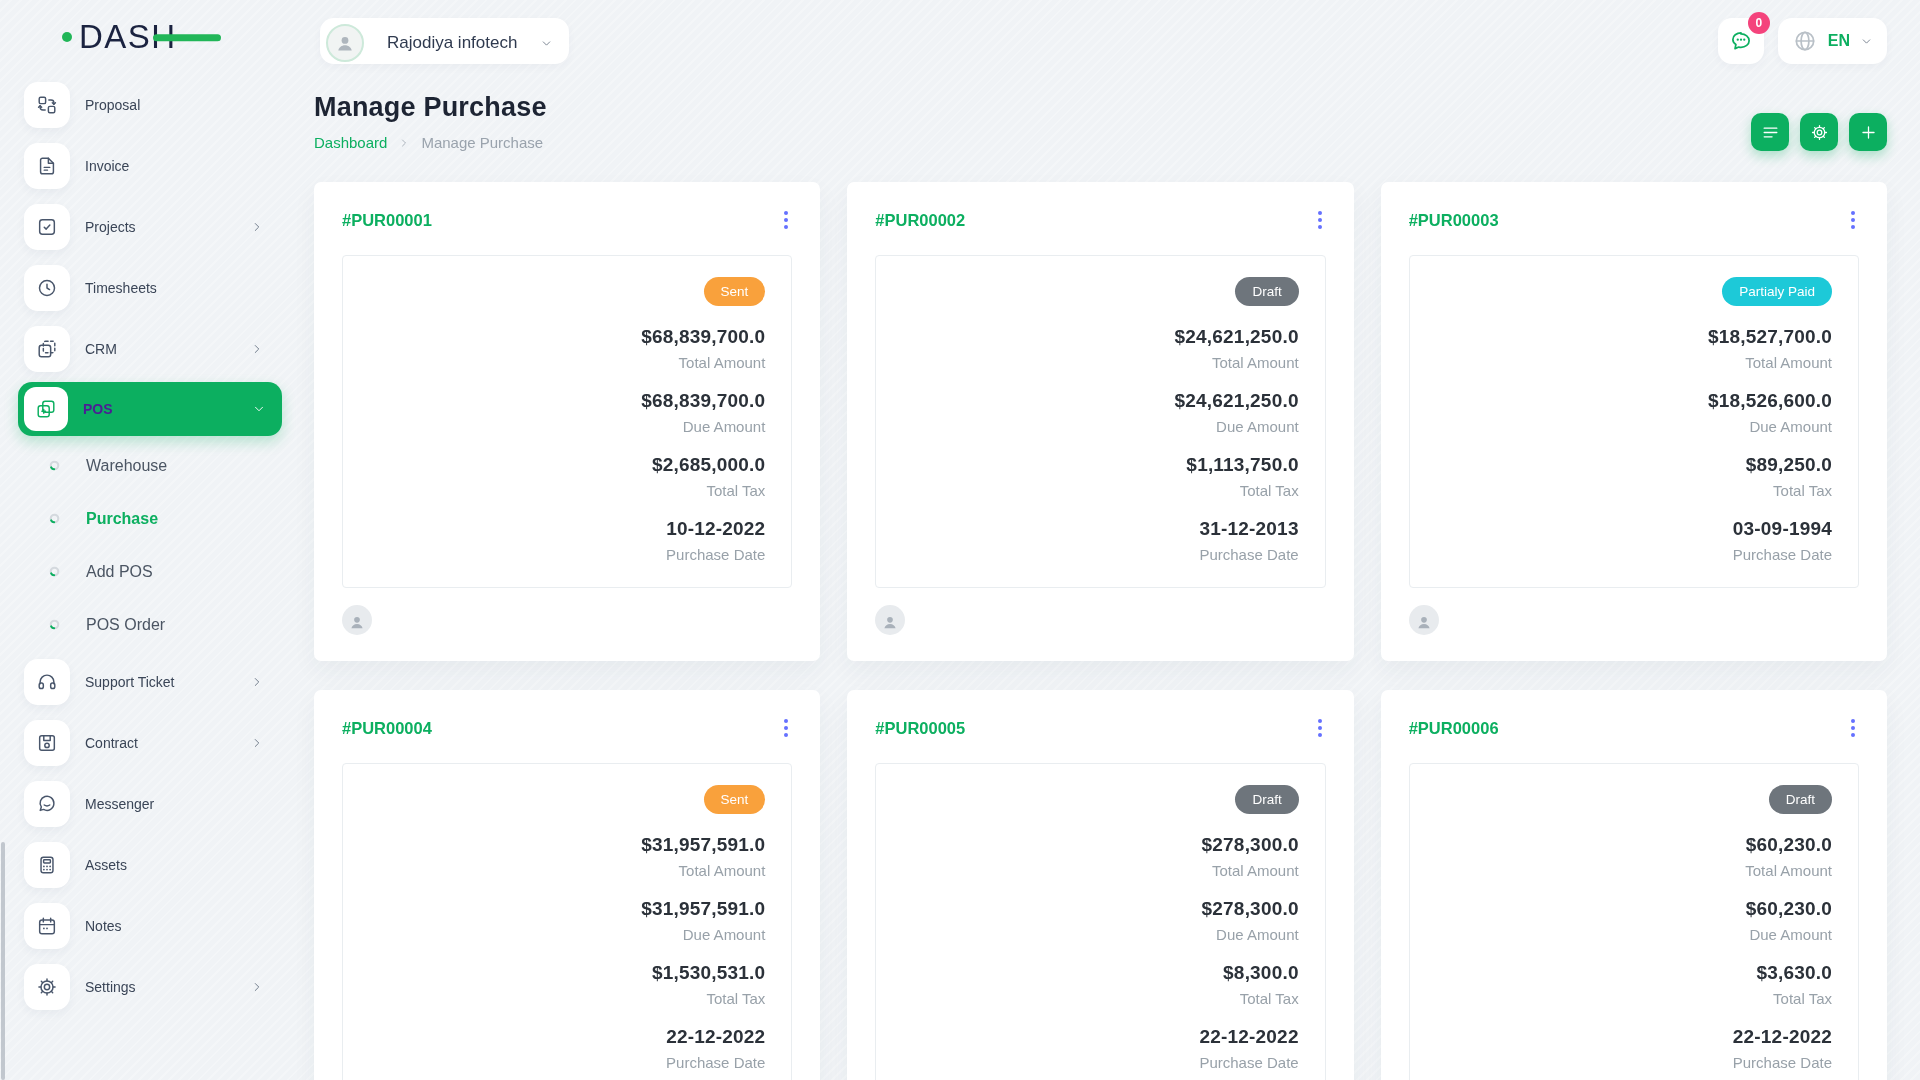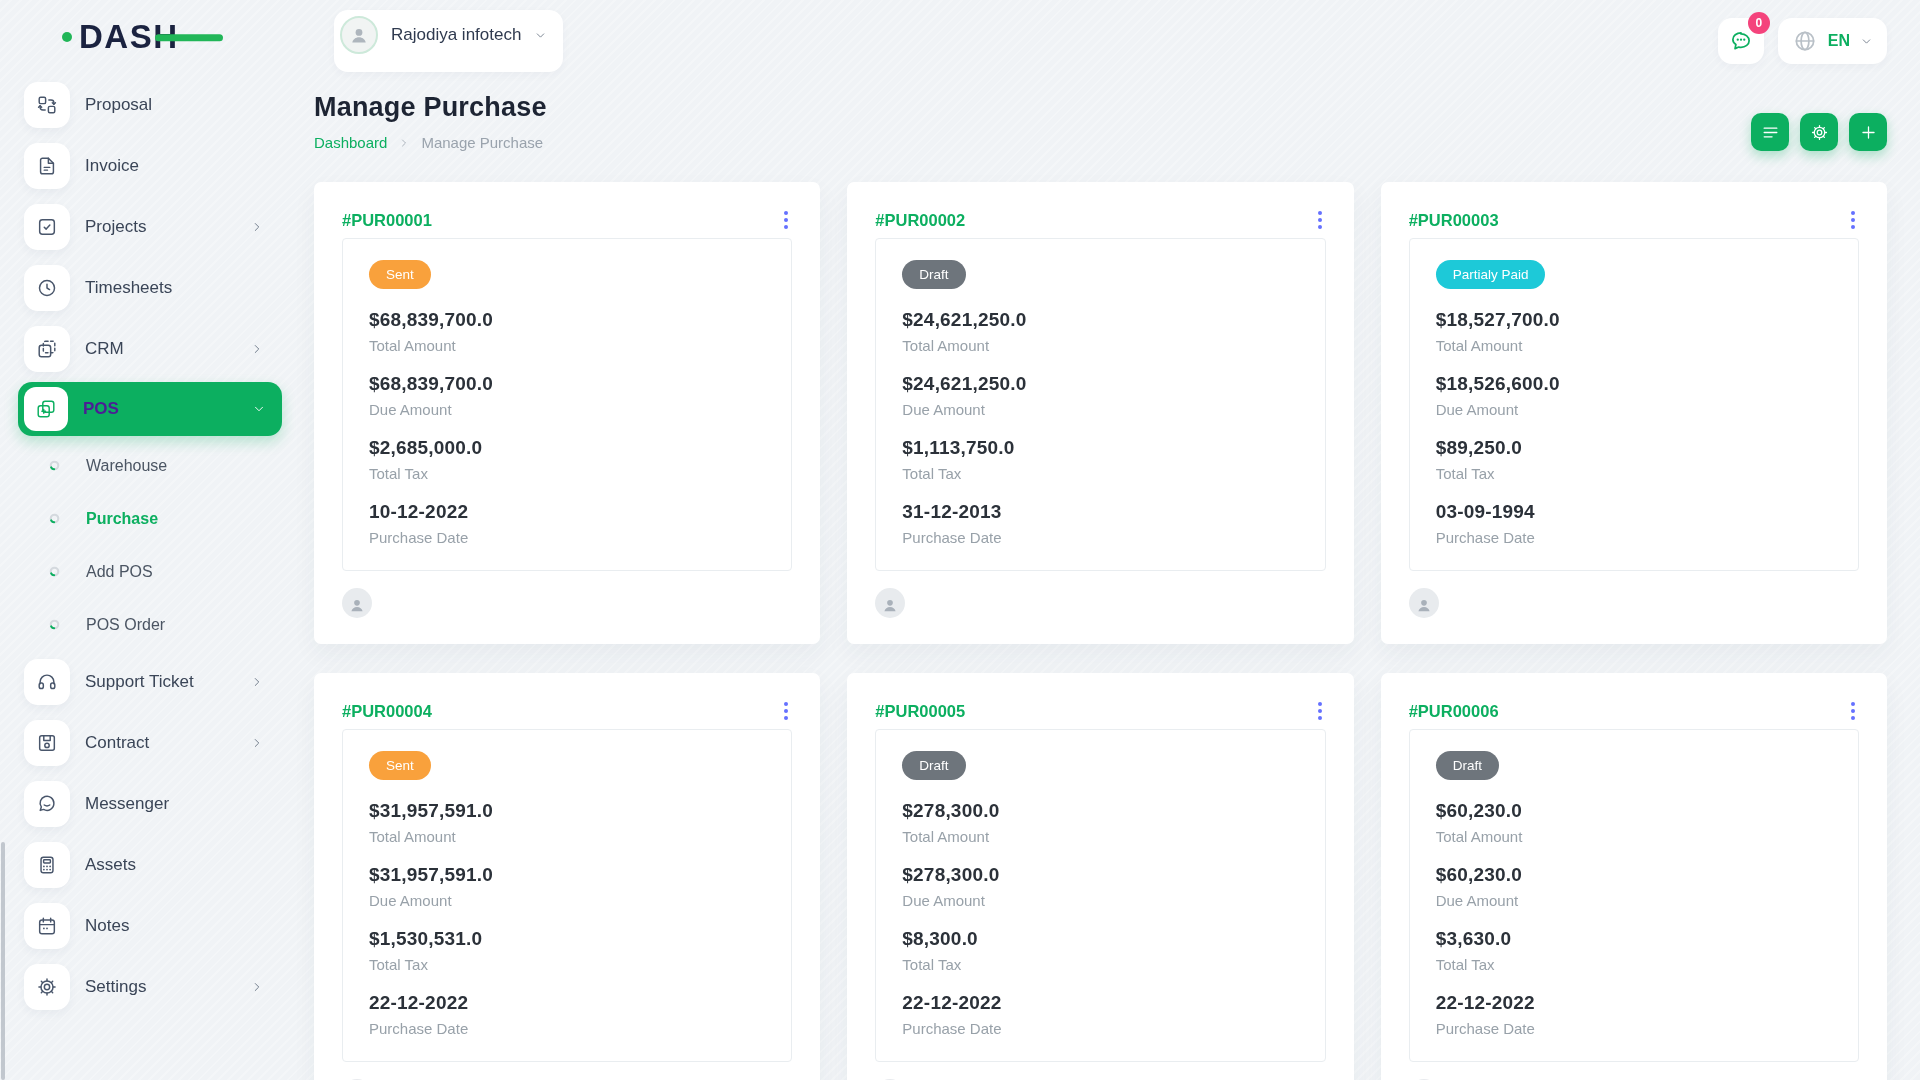--- a/index.html
+++ b/index.html
@@ -8,46 +8,46 @@
     font-family:"Liberation Sans","DejaVu Sans",sans-serif;
     background:#f0f3f6;
     background-image:repeating-linear-gradient(135deg, rgba(255,255,255,.25) 0 2px, transparent 2px 7px);
     color:#2b3240;
   }
 
   
   .sidebar { position:fixed; left:0; top:0; bottom:0; width:282px; padding:0 0 0 18px; }
   .logo { height:74px; display:flex; align-items:center; padding-left:44px; }
   .logo-dot { width:10px; height:10px; border-radius:50%; background:#21b658; margin-right:7px; }
-  .logo-text { position:relative; font-size:33px; font-weight:700; letter-spacing:1.5px; color:#1b2340; }
+  .logo-text { position:relative; font-size:33px; font-weight:400; letter-spacing:1.5px; color:#1b2340; }
   .logo-bar { position:absolute; top:50%; right:-44px; transform:translateY(-38%); width:68px; height:7px; border-radius:4px; background:#21b658; }
   .nav { list-style:none; }
   .nav-item { height:61px; display:flex; align-items:center; gap:15px; padding:0 18px 0 6px; cursor:pointer; }
   .icon-box { width:46px; height:46px; border-radius:14px; background:#fff; box-shadow:0 4px 10px rgba(40,60,90,.05);
               display:flex; align-items:center; justify-content:center; color:#49566b; flex:0 0 auto; }
   .icon-box svg { width:22px; height:22px; }
-  .nav-label { font-size:17px; color:#3a4557; }
+  .nav-label { font-size:14px; color:#3a4557; }
   .nav-chev { margin-left:auto; color:#6b7685; display:flex; }
   .nav-chev svg { width:14px; height:14px; }
   .nav-item.active { background:#0CAF60; border-radius:14px; height:54px; margin:3px 0; padding-right:16px; box-shadow:0 6px 14px rgba(12,175,96,.25); }
   .nav-item.active .icon-box { width:44px; height:44px; border-radius:12px; box-shadow:none; color:#0CAF60; }
   .nav-item.active .nav-label { color:#4c1d95; font-weight:700; }
   .nav-item.active .nav-chev { color:#fff; }
   .sub-item { height:53px; display:flex; align-items:center; gap:26px; padding-left:31px; cursor:pointer; }
   .sub-item .bullet { width:11px; height:11px; display:flex; }
   .sub-label { font-size:16px; color:#4b5563; }
   .sub-item.active .sub-label { color:#0CAF60; font-weight:700; }
   .side-scrollbar { position:fixed; left:1px; bottom:0; width:4px; height:238px; border-radius:2px; background:#9aa3ad; opacity:.55; }
 
   
   .main { margin-left:282px; padding:0 33px 0 32px; }
 
   .topbar { height:74px; display:flex; align-items:center; justify-content:space-between; padding-top:8px; }
-  .company-pill { margin-left:20px; display:inline-flex; align-items:center; gap:13px; background:#fff; border-radius:14px;
-                  padding:6px 16px 18px 6px; cursor:pointer; box-shadow:0 3px 8px rgba(40,60,90,.04); }
+  .company-pill { margin-left:6px; display:inline-flex; align-items:center; gap:23px; background:#fff; border-radius:14px;
+                  padding:6px 16px 2px 6px; cursor:pointer; box-shadow:0 3px 8px rgba(40,60,90,.04); }
   .company-avatar { width:38px; height:38px; border-radius:50%; background:#f1f4f3; border:2px solid #cde9da;
                     display:flex; align-items:center; justify-content:center; color:#aeb6bd; overflow:hidden; }
   .company-avatar svg { width:24px; height:24px; }
   .company-name { font-size:17px; color:#2f3a4f; }
   .pill-chev { color:#6b7685; display:flex; } .pill-chev svg { width:13px; height:13px; }
 
   .top-right { display:flex; align-items:center; gap:14px; }
   .chat-btn { position:relative; width:46px; height:46px; border:none; border-radius:14px; background:#fff; cursor:pointer;
               display:flex; align-items:center; justify-content:center; color:#0CAF60; box-shadow:0 3px 8px rgba(40,60,90,.04); }
   .chat-btn svg { width:26px; height:26px; }
@@ -69,21 +69,21 @@
             display:flex; align-items:center; justify-content:center; box-shadow:0 5px 12px rgba(12,175,96,.3); }
   .tb-btn svg { width:19px; height:19px; }
 
   
   .cards { margin-top:31px; display:grid; grid-template-columns:repeat(3,1fr); column-gap:27px; row-gap:29px; }
   .card { background:#fff; border-radius:7px; padding:25px 28px 26px; box-shadow:0 10px 24px rgba(33,50,71,.05); }
   .card-head { display:flex; align-items:center; justify-content:space-between; }
   .card-id { font-size:16.5px; font-weight:700; color:#0CAF60; cursor:pointer; }
   .kebab { border:none; background:none; cursor:pointer; display:flex; flex-direction:column; gap:3px; padding:4px; }
   .kebab i { width:4px; height:4px; border-radius:50%; background:#6571FF; }
-  .card-box { margin-top:5px; border:1px solid #e9edf0; border-radius:4px; padding:21px 26px 24px; }
+  .card-box { margin-top:22px; border:1px solid #e9edf0; border-radius:4px; padding:21px 26px 24px;text-align:right; }
   .badge { display:inline-block; padding:7px 17px; border-radius:16px; color:#fff; font-size:13.5px; }
   .vals { margin-top:20px; display:grid; grid-template-columns:1fr; row-gap:19px; }
   .val { font-size:19px; font-weight:700; color:#2b3139; letter-spacing:.2px; }
   .lbl { margin-top:6px; font-size:15px; color:#98a1a9; }
   .avatar { margin-top:17px; width:30px; height:30px; border-radius:50%; background:#e8ebee; color:#a9b1ba;
             display:flex; align-items:center; justify-content:center; overflow:hidden; cursor:pointer; }
   .avatar svg { width:20px; height:20px; margin-top:3px; }
 </style>
 </head>
 <body>

